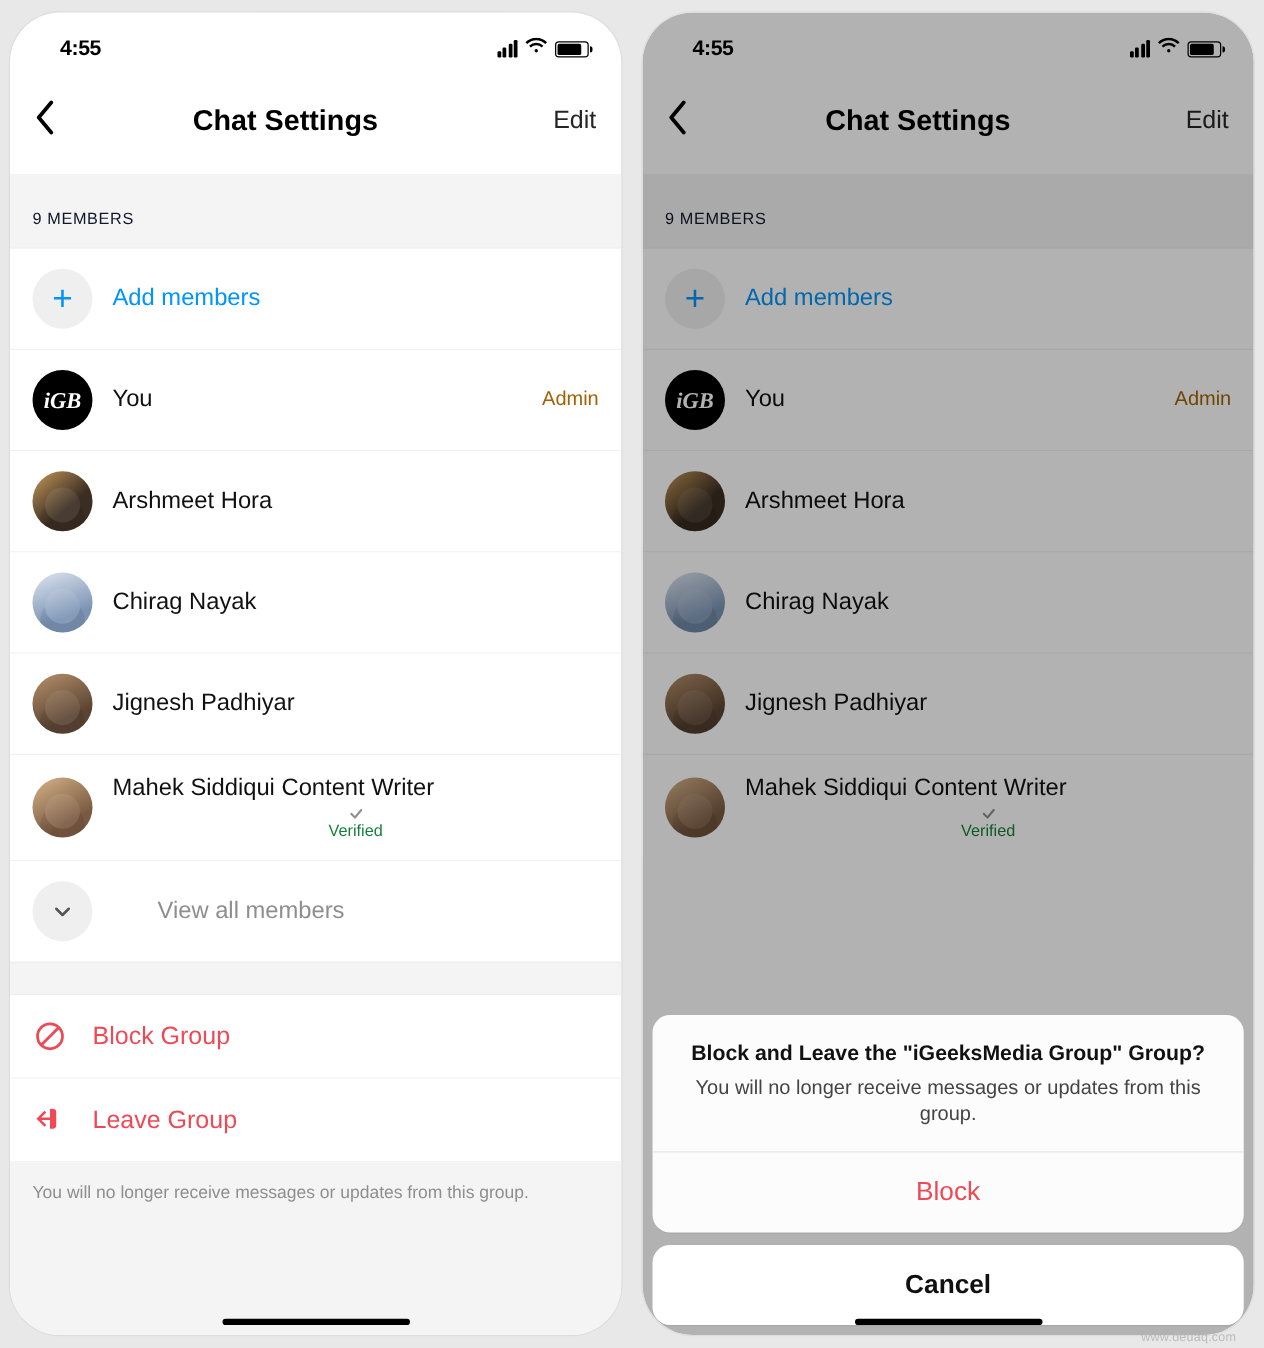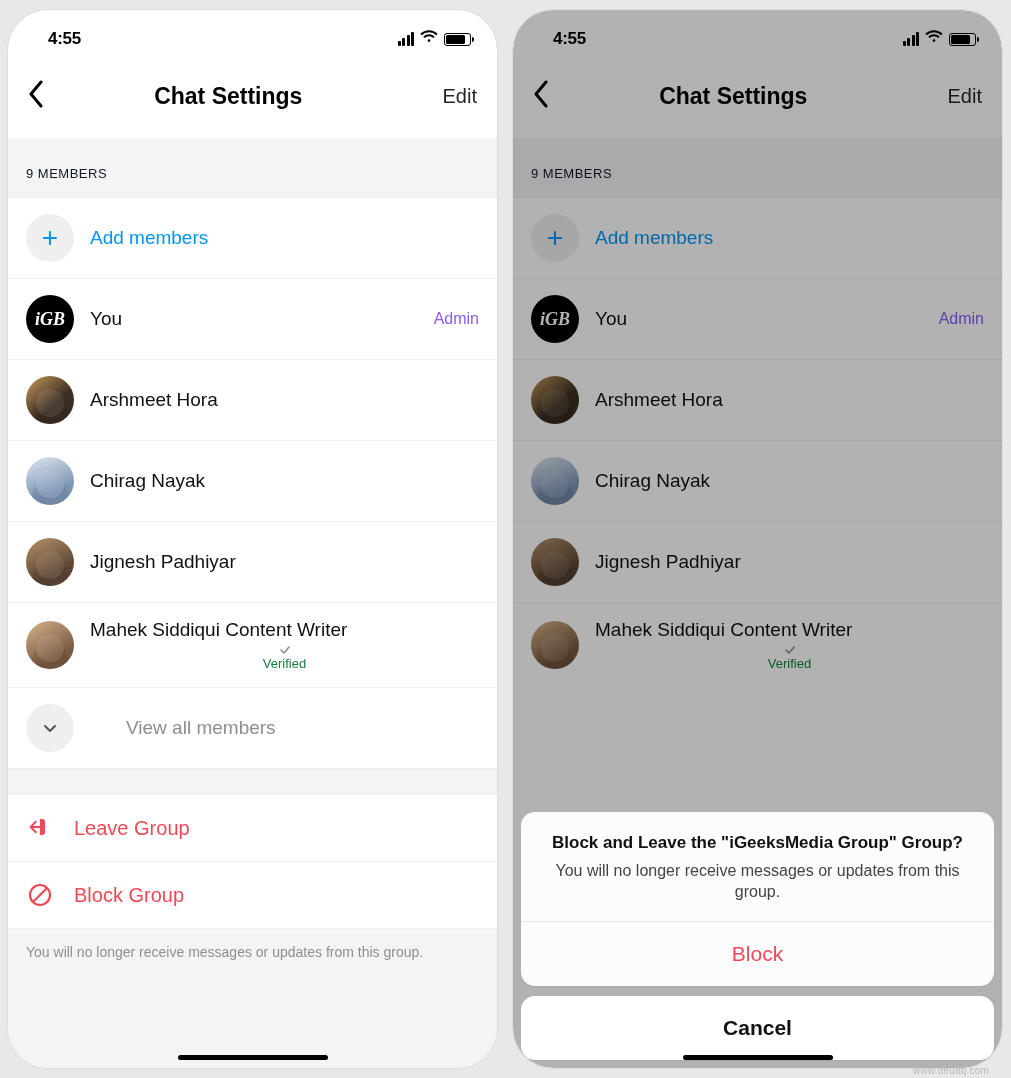--- a/index.html
+++ b/index.html
@@ -7,20 +7,21 @@
     font-family: -apple-system, BlinkMacSystemFont, "Segoe UI", Helvetica, Arial, sans-serif;
     background: #e8e8e8;
     width: 1011px;
     height: 1078px;
     position: relative;
   }
   .phones {
     display: flex;
     gap: 16px;
     padding: 10px 8px;
+    justify-content: space-between;
   }
   .phone {
     width: 489px;
     height: 1058px;
     background: #fff;
     border-radius: 40px;
     overflow: hidden;
     position: relative;
     box-shadow: 0 0 0 1px #ddd;
   }
@@ -148,21 +149,21 @@
 
   .row-main{ flex:1; display:flex; flex-direction:column; }
   .row-label{ font-size:19px; color:#111; }
   .row-label.blue{ color:#0095f6; }
   .row-label.grey{ color:#8e8e8e;margin-left:36px; }
   .row-sub{
     display:flex; align-items:center; gap:0;
     font-size:13px; color:#15803d; margin-top:3px;flex-direction:column;
   }
   .row-sub svg{ width:12px; height:12px; }
-  .row-right{ font-size:16px; color:#8b5cf6; }
+  .row-right{ font-size:16px; color:#a16207; }
 
   .gap-block{ height:26px; background:#f4f4f4; border-top:1px solid #eee; border-bottom:1px solid #eee;}
 
   
   .action-row{
     display:flex; align-items:center;
     padding: 20px 18px; gap:20px;
     border-bottom:1px solid #f1f1f1;
     background:#fff;
   }
@@ -355,34 +356,34 @@
           <div class="row-main">
               <div class="row-label grey">View all members</div>
             </div>
         </div>
 
         <div class="gap-block"></div>
 
         <div class="action-row">
           <div class="action-icon">
             <svg viewBox="0 0 26 26">
-                <path d="M15 4h-2v7H6l4-4-1.4-1.4L2.2 12l6.4 6.4L10 17l-4-4h7v7h2a3 3 0 003-3V7a3 3 0 00-3-3z" fill="#ed4956"></path>
+                <circle cx="13" cy="13" r="10" fill="none" stroke="#ed4956" stroke-width="2.2"></circle>
+                <line x1="6" y1="20" x2="20" y2="6" stroke="#ed4956" stroke-width="2.2"></line>
               </svg>
           </div>
-          <div class="action-label">Leave Group</div>
+          <div class="action-label">Block Group</div>
         </div>
 
         <div class="action-row">
           <div class="action-icon">
             <svg viewBox="0 0 26 26">
-                <circle cx="13" cy="13" r="10" fill="none" stroke="#ed4956" stroke-width="2.2"></circle>
-                <line x1="6" y1="20" x2="20" y2="6" stroke="#ed4956" stroke-width="2.2"></line>
+                <path d="M15 4h-2v7H6l4-4-1.4-1.4L2.2 12l6.4 6.4L10 17l-4-4h7v7h2a3 3 0 003-3V7a3 3 0 00-3-3z" fill="#ed4956"></path>
               </svg>
           </div>
-          <div class="action-label">Block Group</div>
+          <div class="action-label">Leave Group</div>
         </div>
 
         <div class="footer-text">You will no longer receive messages or updates from this group.</div>
       </div>
     </div>
     <div class="home-indicator"></div>
   </div>
 
   <div class="phone phone-right">
     <div class="content">

